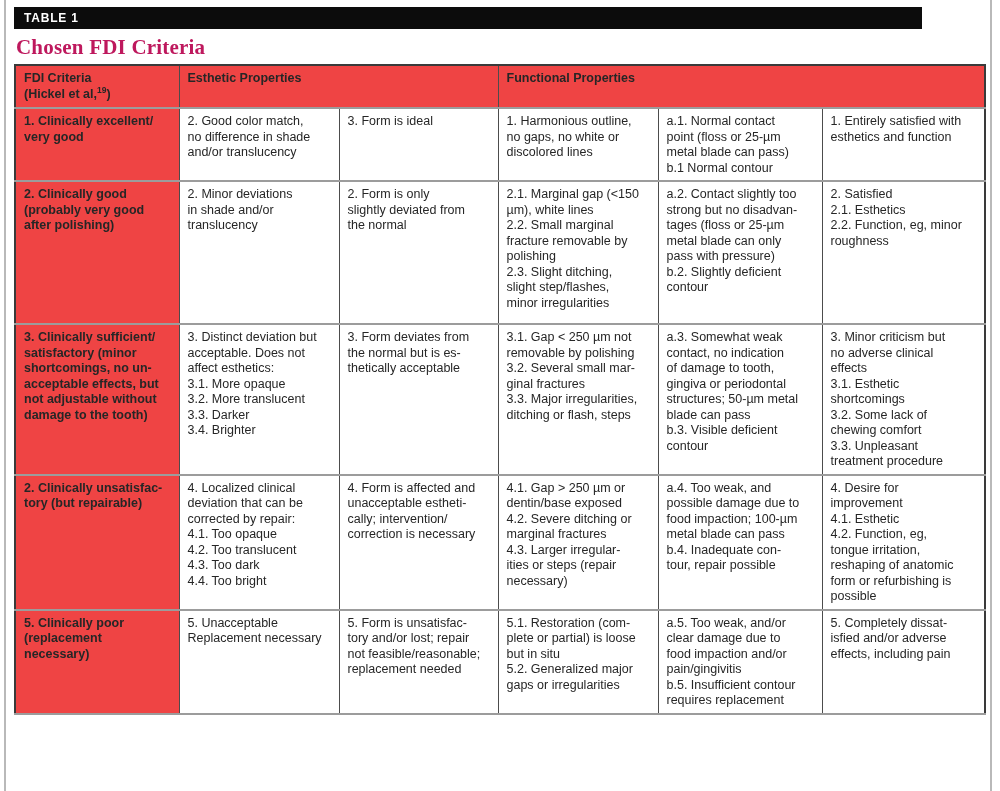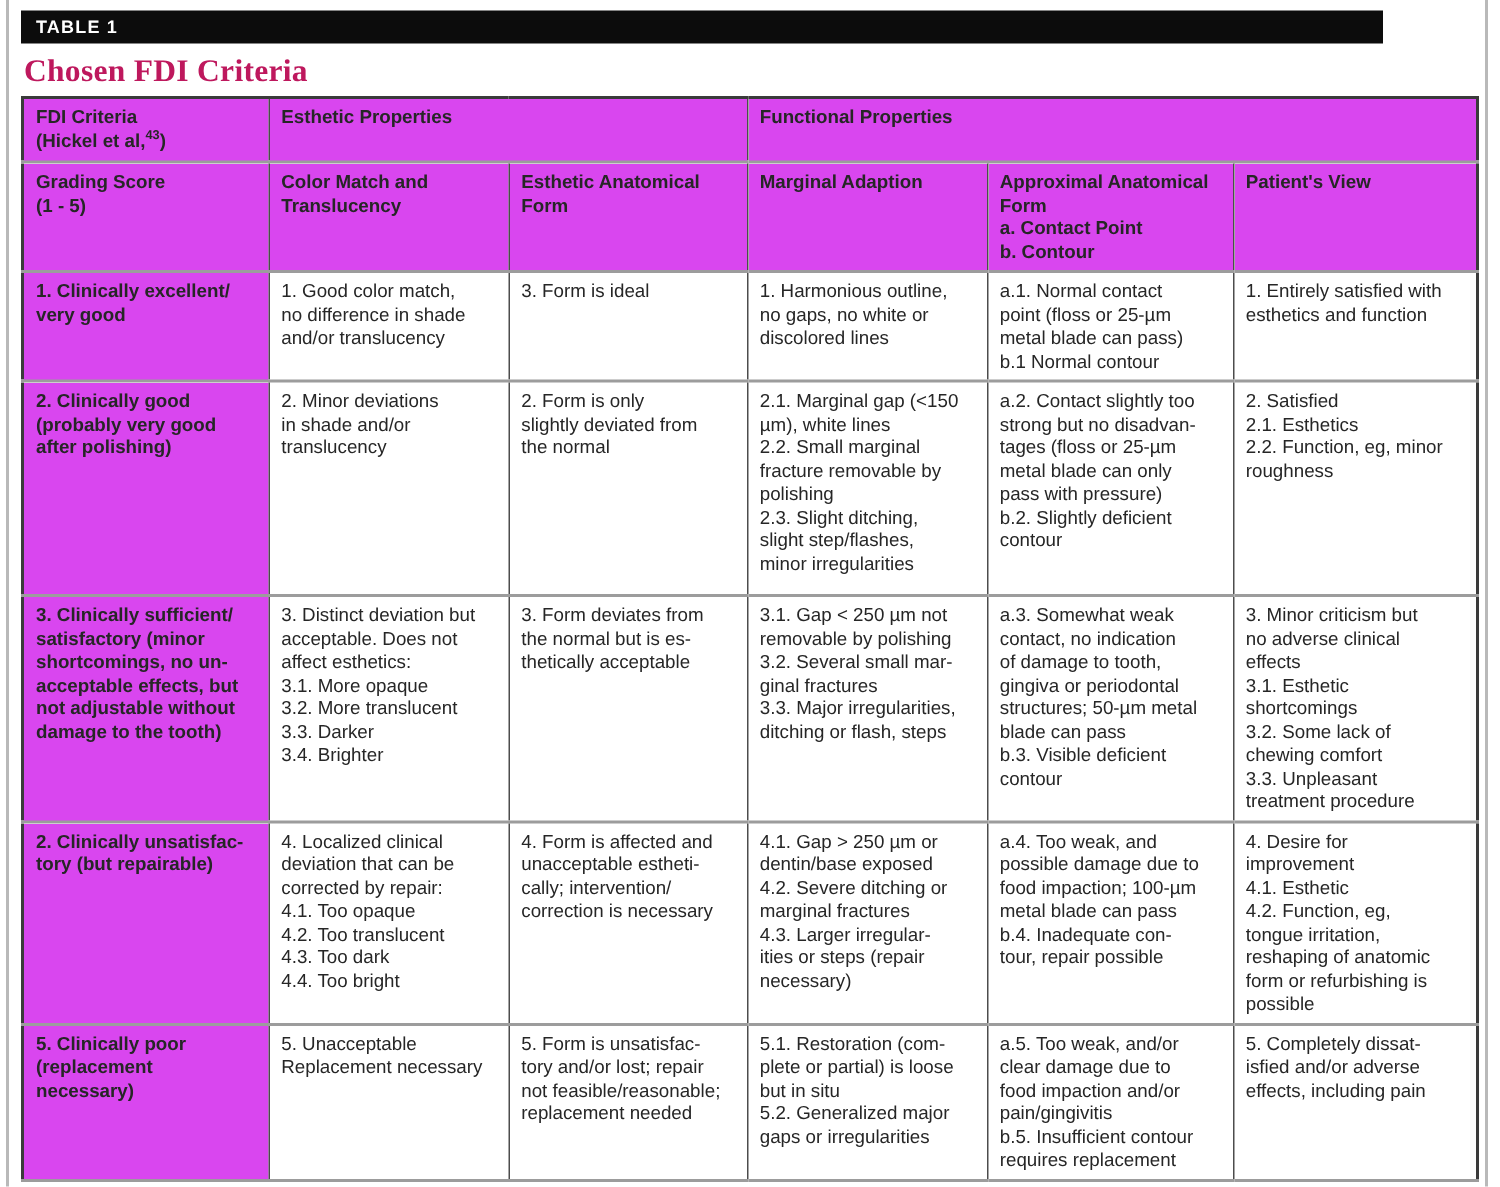--- a/index.html
+++ b/index.html
@@ -45,21 +45,21 @@
     vertical-align:top;
     text-align:left;
     padding:5px 8px 4px 8px;
     font-size:12.5px;
     line-height:15.5px;
     white-space:pre-line;
     color:#262626;
     overflow:hidden;
   }
   tr.hrow1 th { border-top:2px solid #3a3a3a; }
-  .shade { background:#d946ef; }
+  .shade { background:#ef4444; }
   .bold  { font-weight:bold; color:#1c1c1c; }
   th.group { text-align:center; font-size:13px; vertical-align:top; padding-top:7px; }
   th.fdi-cell { text-align:left; }
   sup { font-size:8.5px; line-height:0; }
 
   tr.hrow1 { height:43px; }
   tr.hrow2 { height:70px; }
   tr.r0 { height:68px; }
   tr.r1 { height:143px; }
   tr.r2 { height:147px; }
@@ -84,42 +84,28 @@
     <colgroup>
       <col style="width:164px">
         <col style="width:160px">
         <col style="width:159px">
       <col style="width:160px">
         <col style="width:164px">
         <col style="width:163px">
     </colgroup>
     <tbody>
         <tr class="hrow1">
-      <th class="shade bold fdi-cell"><span>FDI Criteria</span><br><span>(Hickel et al,</span><sup>43</sup><span>)</span></th>
+      <th class="shade bold fdi-cell"><span>FDI Criteria</span><br><span>(Hickel et al,</span><sup>19</sup><span>)</span></th>
       <th class="shade bold group" colspan="2">Esthetic Properties</th>
       <th class="shade bold group" colspan="3">Functional Properties</th>
-    </tr>
-    <tr class="hrow2">
-      <th class="shade bold">Grading Score
-(1 - 5)</th>
-      <th class="shade bold">Color Match and
-Translucency</th>
-      <th class="shade bold">Esthetic Anatomical
-Form</th>
-      <th class="shade bold">Marginal Adaption</th>
-      <th class="shade bold">Approximal Anatomical
-Form
-a. Contact Point
-b. Contour</th>
-      <th class="shade bold">Patient's View</th>
     </tr>
     <tr class="r0">
       <td class="shade bold">1. Clinically excellent/
 very good</td>
-      <td>1. Good color match,
+      <td>2. Good color match,
 no difference in shade
 and/or translucency</td>
       <td>3. Form is ideal</td>
       <td>1. Harmonious outline,
 no gaps, no white or
 discolored lines</td>
       <td>a.1. Normal contact
 point (floss or 25-µm
 metal blade can pass)
 b.1 Normal contour</td>

